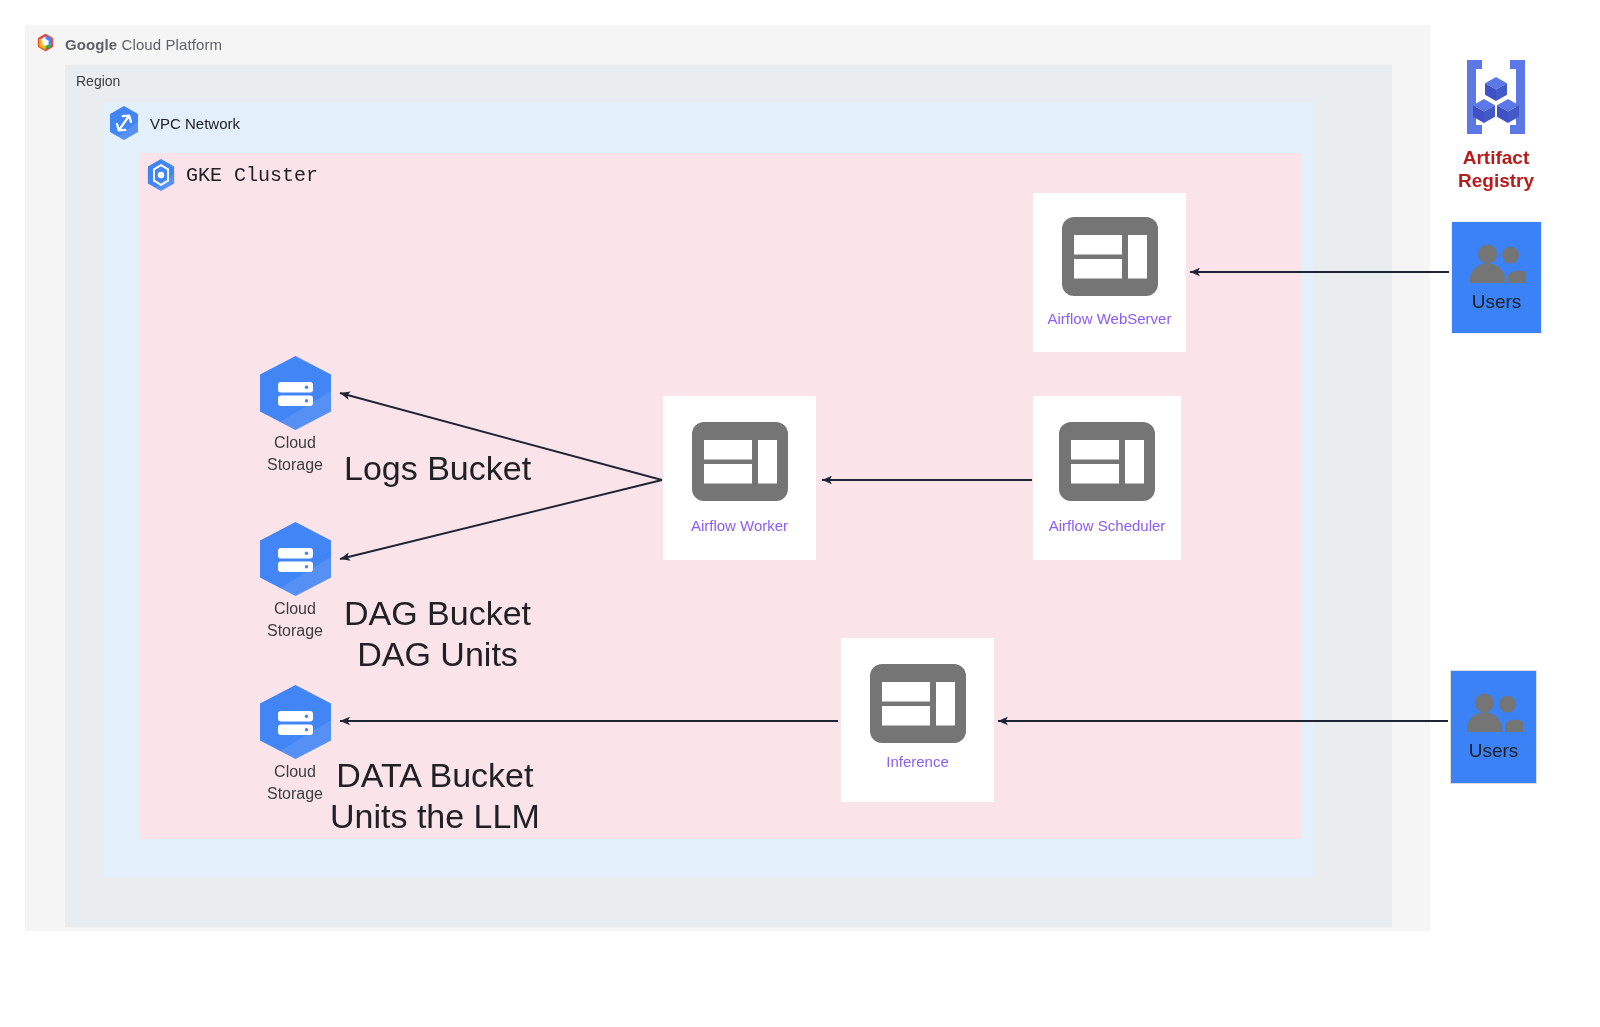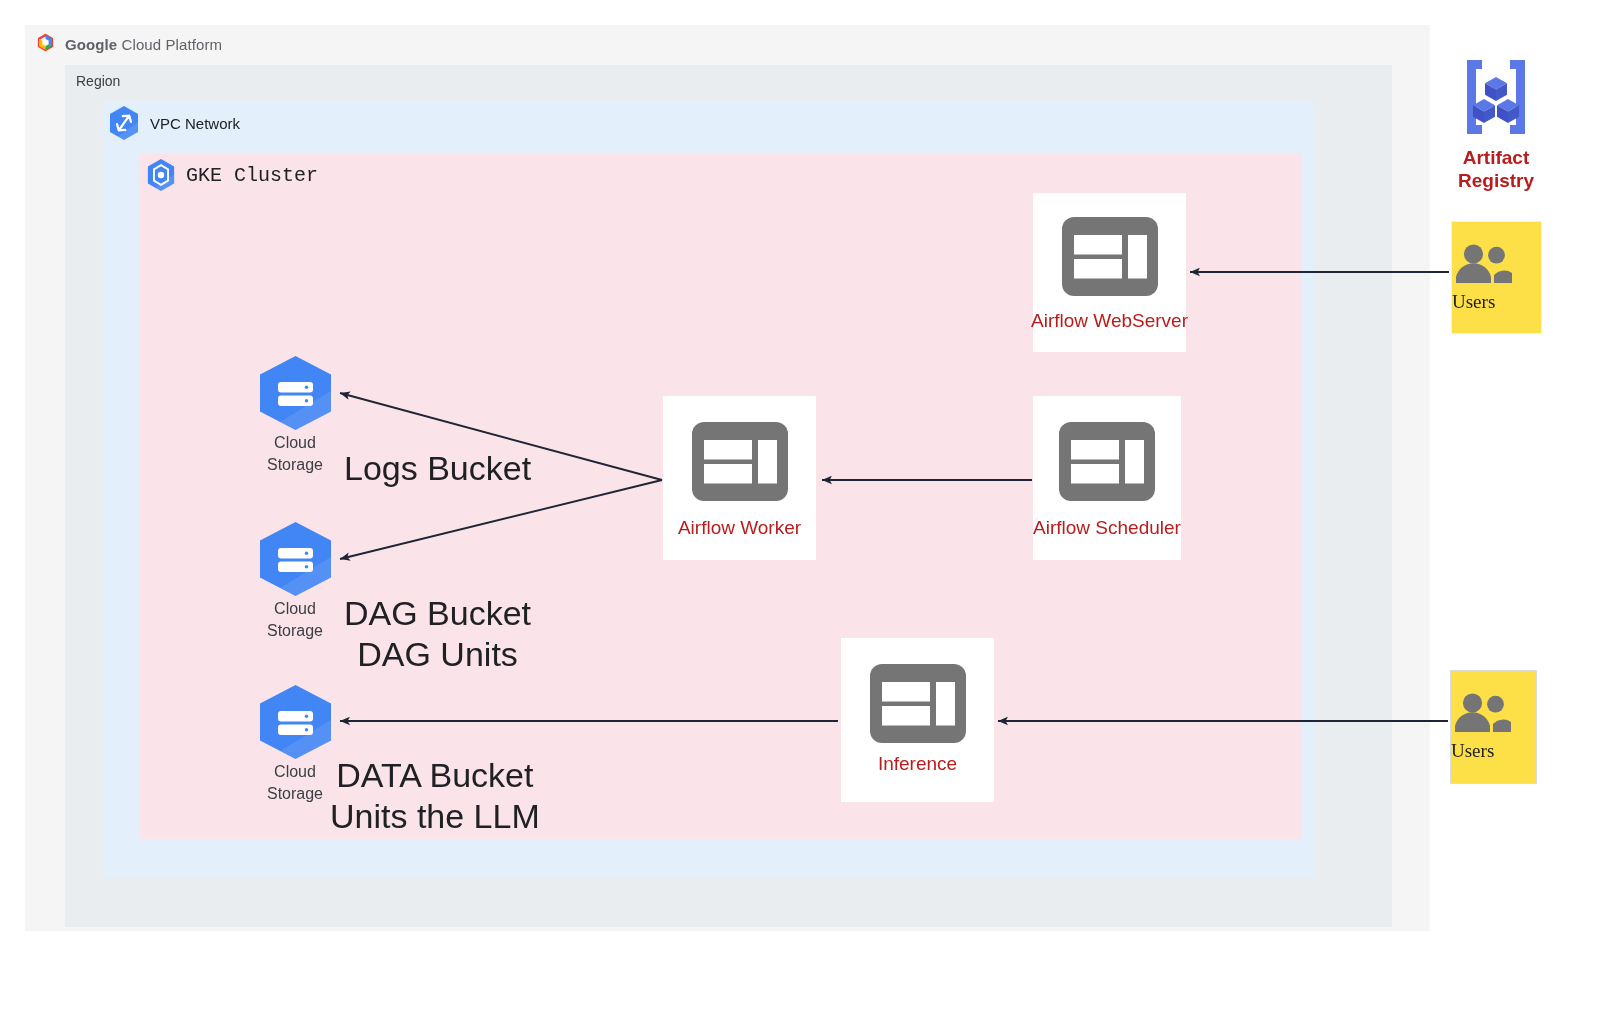--- a/index.html
+++ b/index.html
@@ -87,22 +87,22 @@
   .node {
     position: absolute;
     background: #ffffff;
     box-sizing: border-box;
     display: flex;
     flex-direction: column;
     align-items: center;
     justify-content: flex-start;
   }
   .node-label {
-    font-size: 19px;
-    color: #b91c1c;
+    font-size: 15px;
+    color: #8b5cf6;
     text-align: center;
     white-space: nowrap;
   }
   .app-icon { display: block; }
 
   
   .storage-group { position: absolute; }
   .storage-caption {
     position: absolute;
     width: 110px;
@@ -116,27 +116,26 @@
     font-size: 34px;
     color: #202124;
     line-height: 1.22;
     white-space: nowrap;
   }
   .bucket-note.center { text-align: center; }
 
   
   .users-card {
     position: absolute;
-    background: #fde047;
+    background: #3b82f6;
     box-sizing: border-box;
     display: flex;
     flex-direction: column;
-    align-items: flex-start;
+    align-items: center;
     justify-content: center;
-    font-family: Liberation Serif, serif;
   }
   .users-card.faint { border: 1px solid #f1f1f1; }
   .users-card.solid { border: 1px solid #dadce0; }
   .users-label {
     font-size: 19px;
     color: #202124;
     margin-top: 6px;
   }
 
   

